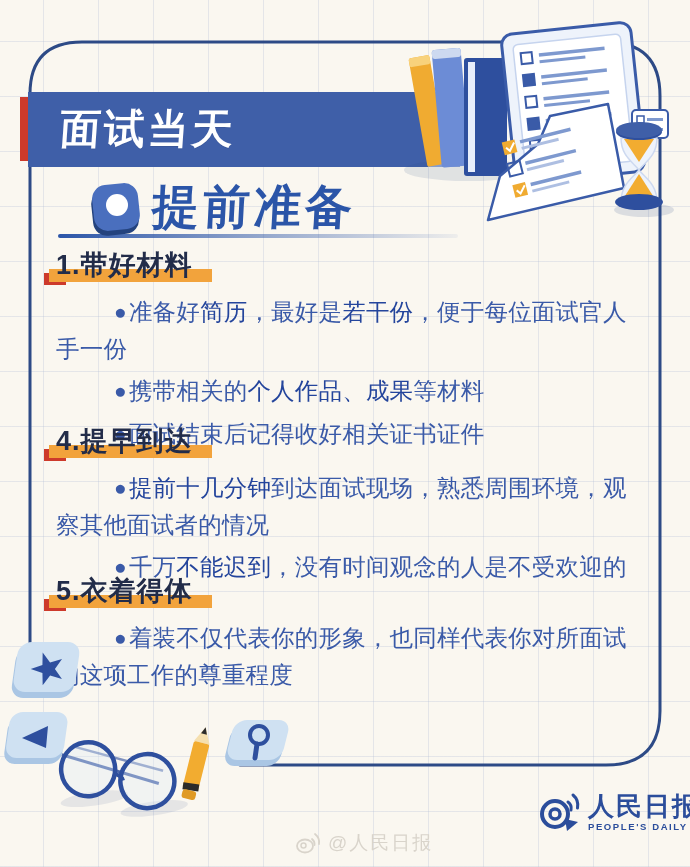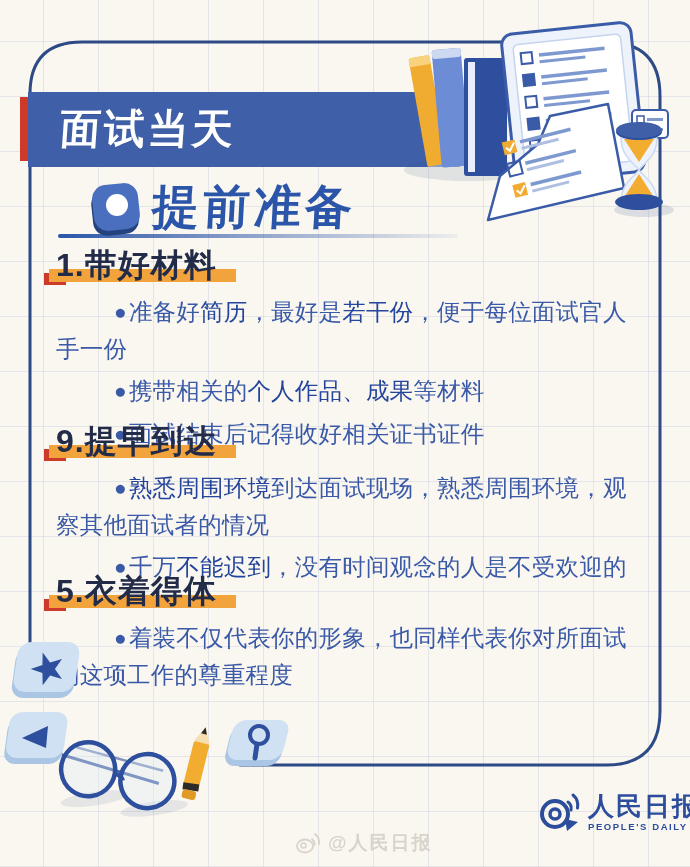--- a/index.html
+++ b/index.html
@@ -78,21 +78,21 @@
 
   
   .sections{position:absolute;left:56px;top:248px;width:592px;height:470px;z-index:3;}
   .section{position:absolute;left:0;width:100%;}
   .section:nth-of-type(1){top:0;}
   .section:nth-of-type(2){top:176px;}
   .section:nth-of-type(3){top:326px;}
   .sec-head{position:relative;display:inline-block;margin-bottom:6px;}
   .sec-head-text{
     position:relative;z-index:2;color:var(--heading-navy);
-    font-size:32px;font-weight:900;letter-spacing:1px;line-height:34px;
+    font-size:27px;font-weight:900;letter-spacing:1px;line-height:34px;
   }
   .sec-head::after{
     content:"";position:absolute;z-index:1;left:-7px;bottom:0px;
     width:calc(100% + 26px);height:13px;background:var(--highlight-orange);
   }
   .sec-head::before{
     content:"";position:absolute;z-index:0;left:-12px;bottom:-3px;
     width:22px;height:12px;background:var(--accent-red);
   }
   .bullet{
@@ -107,21 +107,21 @@
     position:absolute;left:538px;top:790px;display:flex;align-items:flex-start;gap:4px;z-index:4;
   }
   .logo-texts{display:flex;flex-direction:column;line-height:1;padding-top:3px;}
   .logo-cn{color:var(--logo-blue);font-size:26px;font-weight:900;letter-spacing:2px;white-space:nowrap;}
   .logo-en{color:var(--logo-blue);font-size:9.5px;font-weight:700;letter-spacing:1.6px;margin-top:3px;white-space:nowrap;}
 
   
   .watermark{
     position:absolute;left:296px;top:830px;display:flex;align-items:center;gap:6px;z-index:4;
   }
-  .watermark-text{color:var(--watermark-gray);font-size:19px;font-weight:700;letter-spacing:2px;}
+  .watermark-text{color:var(--watermark-gray);font-size:19px;font-weight:400;letter-spacing:2px;}
 </style>
 </head>
 <body>
 
 <div class="page">
 
   <svg class="overlay-svg" width="690" height="867" viewBox="0 0 690 867">
     <path d="M 30 652 L 30 94 Q 30 42 82 42 L 606 42 Q 660 42 660 96 L 660 711 Q 660 765 606 765 L 240 765" fill="none" stroke="#2d4a86" stroke-width="3" stroke-linecap="round"></path>
   </svg>
 
@@ -215,21 +215,21 @@
       <rect x="6" y="10" width="46" height="46" rx="14" fill="#24437e" transform="rotate(-6 28 32)"></rect>
       <rect x="7" y="5" width="46" height="46" rx="14" fill="#4a6fbe" transform="rotate(-6 30 28)"></rect>
       <circle cx="31" cy="26" r="11" fill="#ffffff"></circle>
     </svg>
     <span class="prep-title">提前准备</span>
   </div>
   <div class="prep-underline"></div>
 
   <div class="sections">
       <div class="section"><div class="sec-head"><span class="sec-head-text">1.带好材料</span></div><p class="bullet"><span class="dot">●</span><span>准备好</span><span class="b">简历</span><span>，最好是</span><span class="b">若干份</span><span>，便于每位面试官人手一份</span></p><p class="bullet"><span class="dot">●</span><span>携带相关的</span><span class="b">个人作品、成果</span><span>等材料</span></p><p class="bullet"><span class="dot">●</span><span>面试结束后记得收好相关证书证件</span></p></div>
-      <div class="section"><div class="sec-head"><span class="sec-head-text">9.提早到达</span></div><p class="bullet"><span class="dot">●</span><span class="b">熟悉周围环境</span><span>到达面试现场，熟悉周围环境，观察其他面试者的情况</span></p><p class="bullet"><span class="dot">●</span><span>千万</span><span class="b">不能迟到</span><span>，没有时间观念的人是不受欢迎的</span></p></div>
+      <div class="section"><div class="sec-head"><span class="sec-head-text">4.提早到达</span></div><p class="bullet"><span class="dot">●</span><span class="b">提前十几分钟</span><span>到达面试现场，熟悉周围环境，观察其他面试者的情况</span></p><p class="bullet"><span class="dot">●</span><span>千万</span><span class="b">不能迟到</span><span>，没有时间观念的人是不受欢迎的</span></p></div>
       <div class="section"><div class="sec-head"><span class="sec-head-text">5.衣着得体</span></div><p class="bullet"><span class="dot">●</span><span>着装不仅代表你的形象，也同样代表你对所面试的这项工作的尊重程度</span></p></div>
     </div>
 
   <svg class="overlay-svg" width="690" height="867" viewBox="0 0 690 867" style="z-index:5;">
 
     <g transform="translate(14,642)">
       <rect x="4" y="6" width="62" height="50" rx="13" fill="#aac6e4" transform="skewX(-8)"></rect>
       <rect x="5" y="0" width="62" height="50" rx="13" fill="#cfe1f2" transform="skewX(-8)"></rect>
       <polygon transform="translate(34,27) rotate(-18) scale(1.15)" points="0,-15 3.5,-4.9 14.3,-4.6 5.7,1.9 8.8,12.1 0,6 -8.8,12.1 -5.7,1.9 -14.3,-4.6 -3.5,-4.9" fill="#2e4f9e"></polygon>
     </g>

